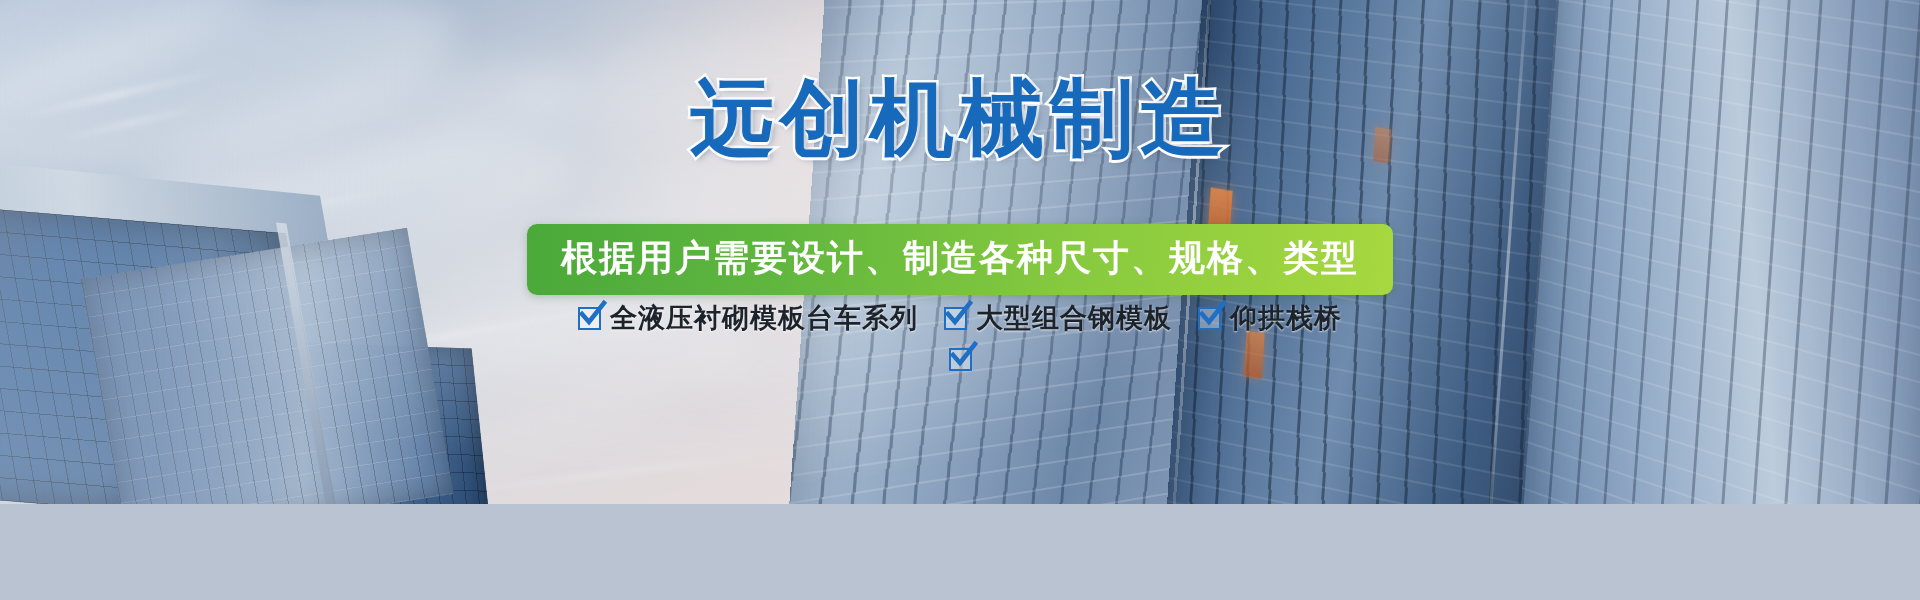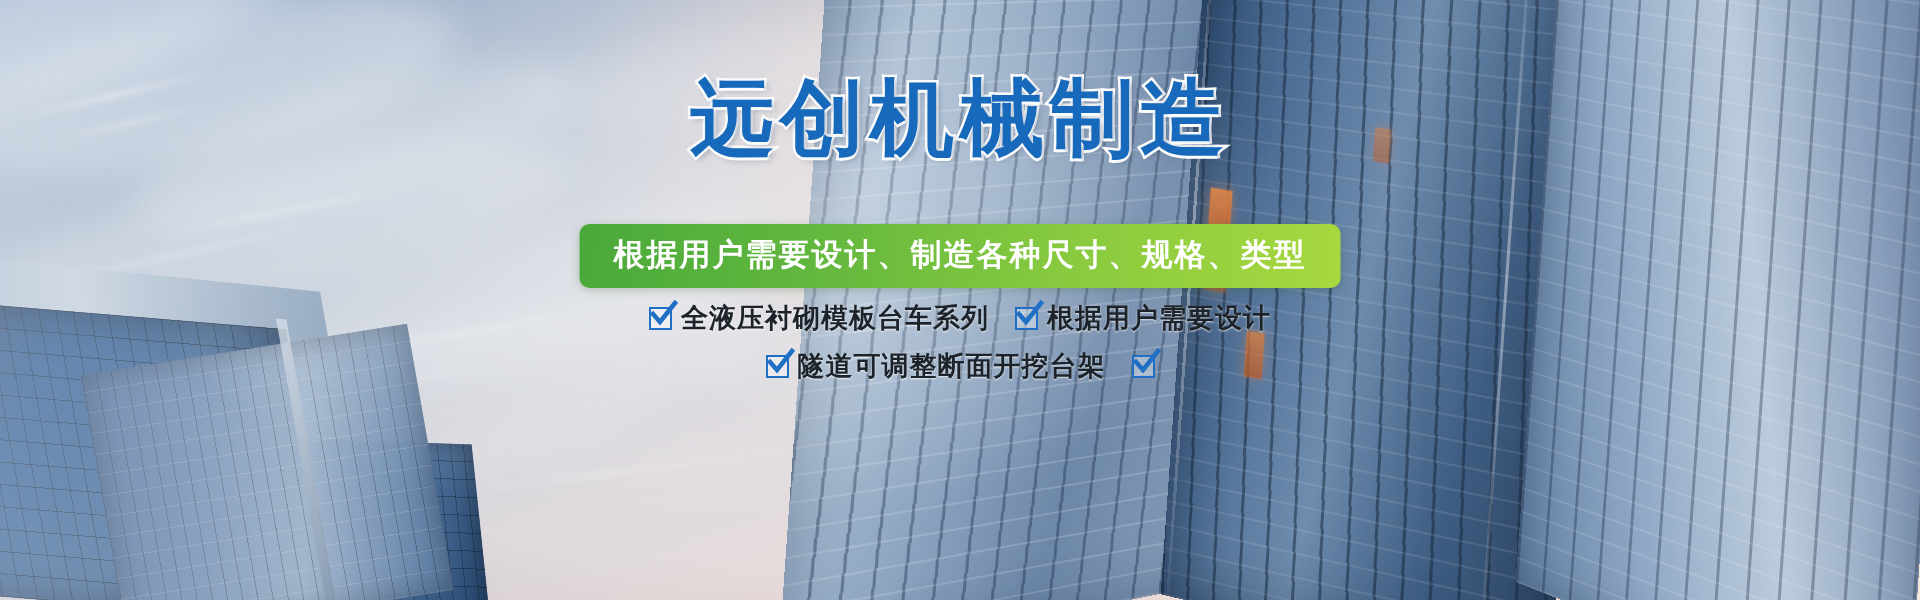--- a/index.html
+++ b/index.html
@@ -5,21 +5,21 @@
   * { margin:0; padding:0; box-sizing:border-box; }
   html,body { width:1920px; height:600px; overflow:hidden; }
   body {
     font-family:"Liberation Sans", sans-serif;
     background:#b9c3d2;
   }
 
   .banner {
     position:relative;
     width:1920px;
-    height:600px;
+    height:504px;
     overflow:hidden;
   }
 
   
   .sky {
     position:absolute; inset:0;
     background:
       radial-gradient(ellipse 900px 520px at 62% 18%, rgba(255,236,224,0.95) 0%, rgba(250,222,212,0.55) 38%, rgba(226,216,222,0.12) 70%, rgba(0,0,0,0) 100%),
       radial-gradient(ellipse 760px 420px at 78% 10%, rgba(255,228,206,0.75) 0%, rgba(246,214,200,0.30) 45%, rgba(0,0,0,0) 80%),
       linear-gradient(160deg, #8fa8c8 0%, #a7b8cd 18%, #c2c9d4 38%, #d7d2d6 55%, #e4d6d4 70%, #efdcd4 84%, #f6e6da 100%);
@@ -213,38 +213,38 @@
   }
 
   .ribbon {
     position:absolute;
     left:50%;
     top:224px;
     transform:translateX(-50%);
     background:linear-gradient(95deg, #4aa93a 0%, #5fb63e 28%, #86c93f 62%, #a7d83f 100%);
     color:#ffffff;
     font-family:"DejaVu Sans", sans-serif;
-    font-size:31px;
+    font-size:36px;
     font-weight:bold;
     letter-spacing:2px;
     padding:10px 34px 12px 34px;
     border-radius:10px;
     white-space:nowrap;
     box-shadow:0 2px 8px rgba(40,90,30,.25);
   }
 
   .feature-rows {
     position:absolute;
     left:0; right:0;
     top:300px;
   }
   .frow {
     display:flex;
     justify-content:center;
-    align-items:center;
+    align-items:flex-start;
     gap:26px;
     margin-bottom:12px;
     white-space:nowrap;
   }
   .fitem {
     display:flex;
     align-items:center;
     gap:9px;
   }
   .fitem .label {
@@ -335,33 +335,33 @@
               </svg>
           </span>
           <span class="label">全液压衬砌模板台车系列</span>
         </div>
         <div class="fitem">
           <span class="cbox">
             <svg viewBox="0 0 30 30" aria-hidden="true">
                 <path d="M5 15 L12 23 L27 4" fill="none" stroke="#1f6fc4" stroke-width="4.5" stroke-linecap="square"></path>
               </svg>
           </span>
-          <span class="label">根据用户需要设计</span>
+          <span class="label">大型组合钢模板</span>
         </div>
-      </div>
-
-      <div class="frow">
         <div class="fitem">
           <span class="cbox">
             <svg viewBox="0 0 30 30" aria-hidden="true">
                 <path d="M5 15 L12 23 L27 4" fill="none" stroke="#1f6fc4" stroke-width="4.5" stroke-linecap="square"></path>
               </svg>
           </span>
-          <span class="label">隧道可调整断面开挖台架</span>
+          <span class="label">仰拱栈桥</span>
         </div>
+      </div>
+
+      <div class="frow">
         <div class="fitem">
           <span class="cbox">
             <svg viewBox="0 0 30 30" aria-hidden="true">
                 <path d="M5 15 L12 23 L27 4" fill="none" stroke="#1f6fc4" stroke-width="4.5" stroke-linecap="square"></path>
               </svg>
           </span>
         </div>
       </div>
 
     </div>

